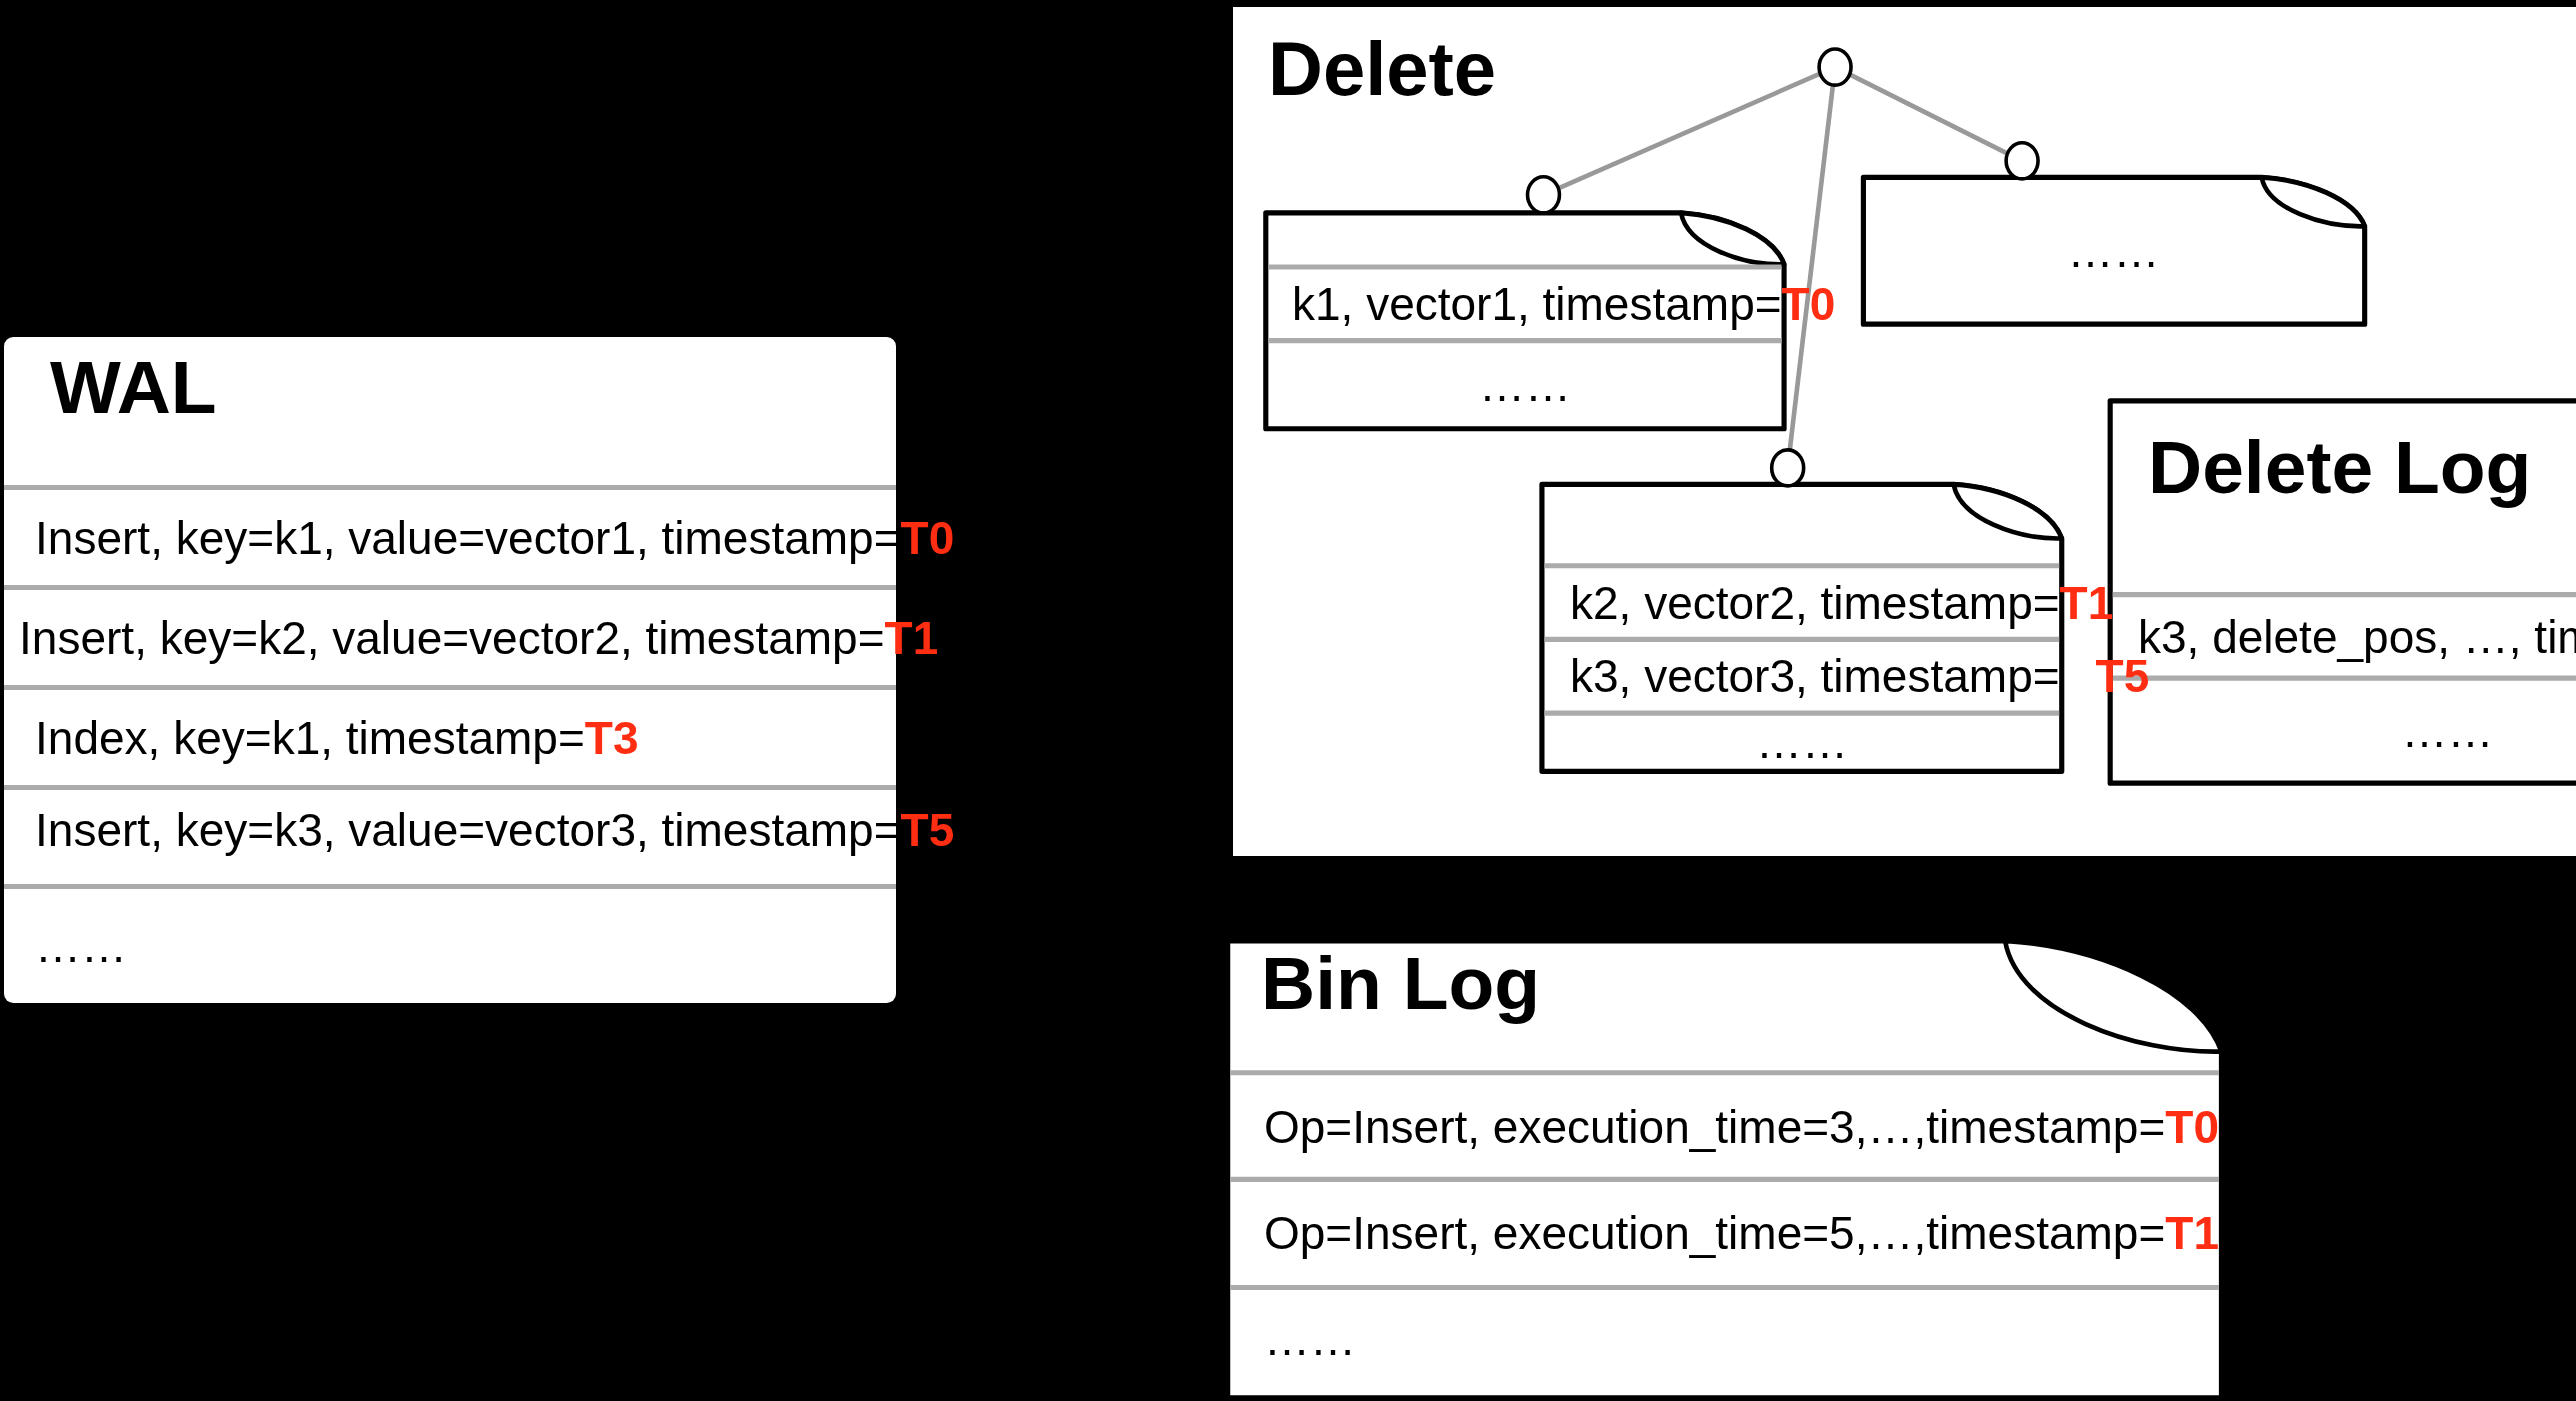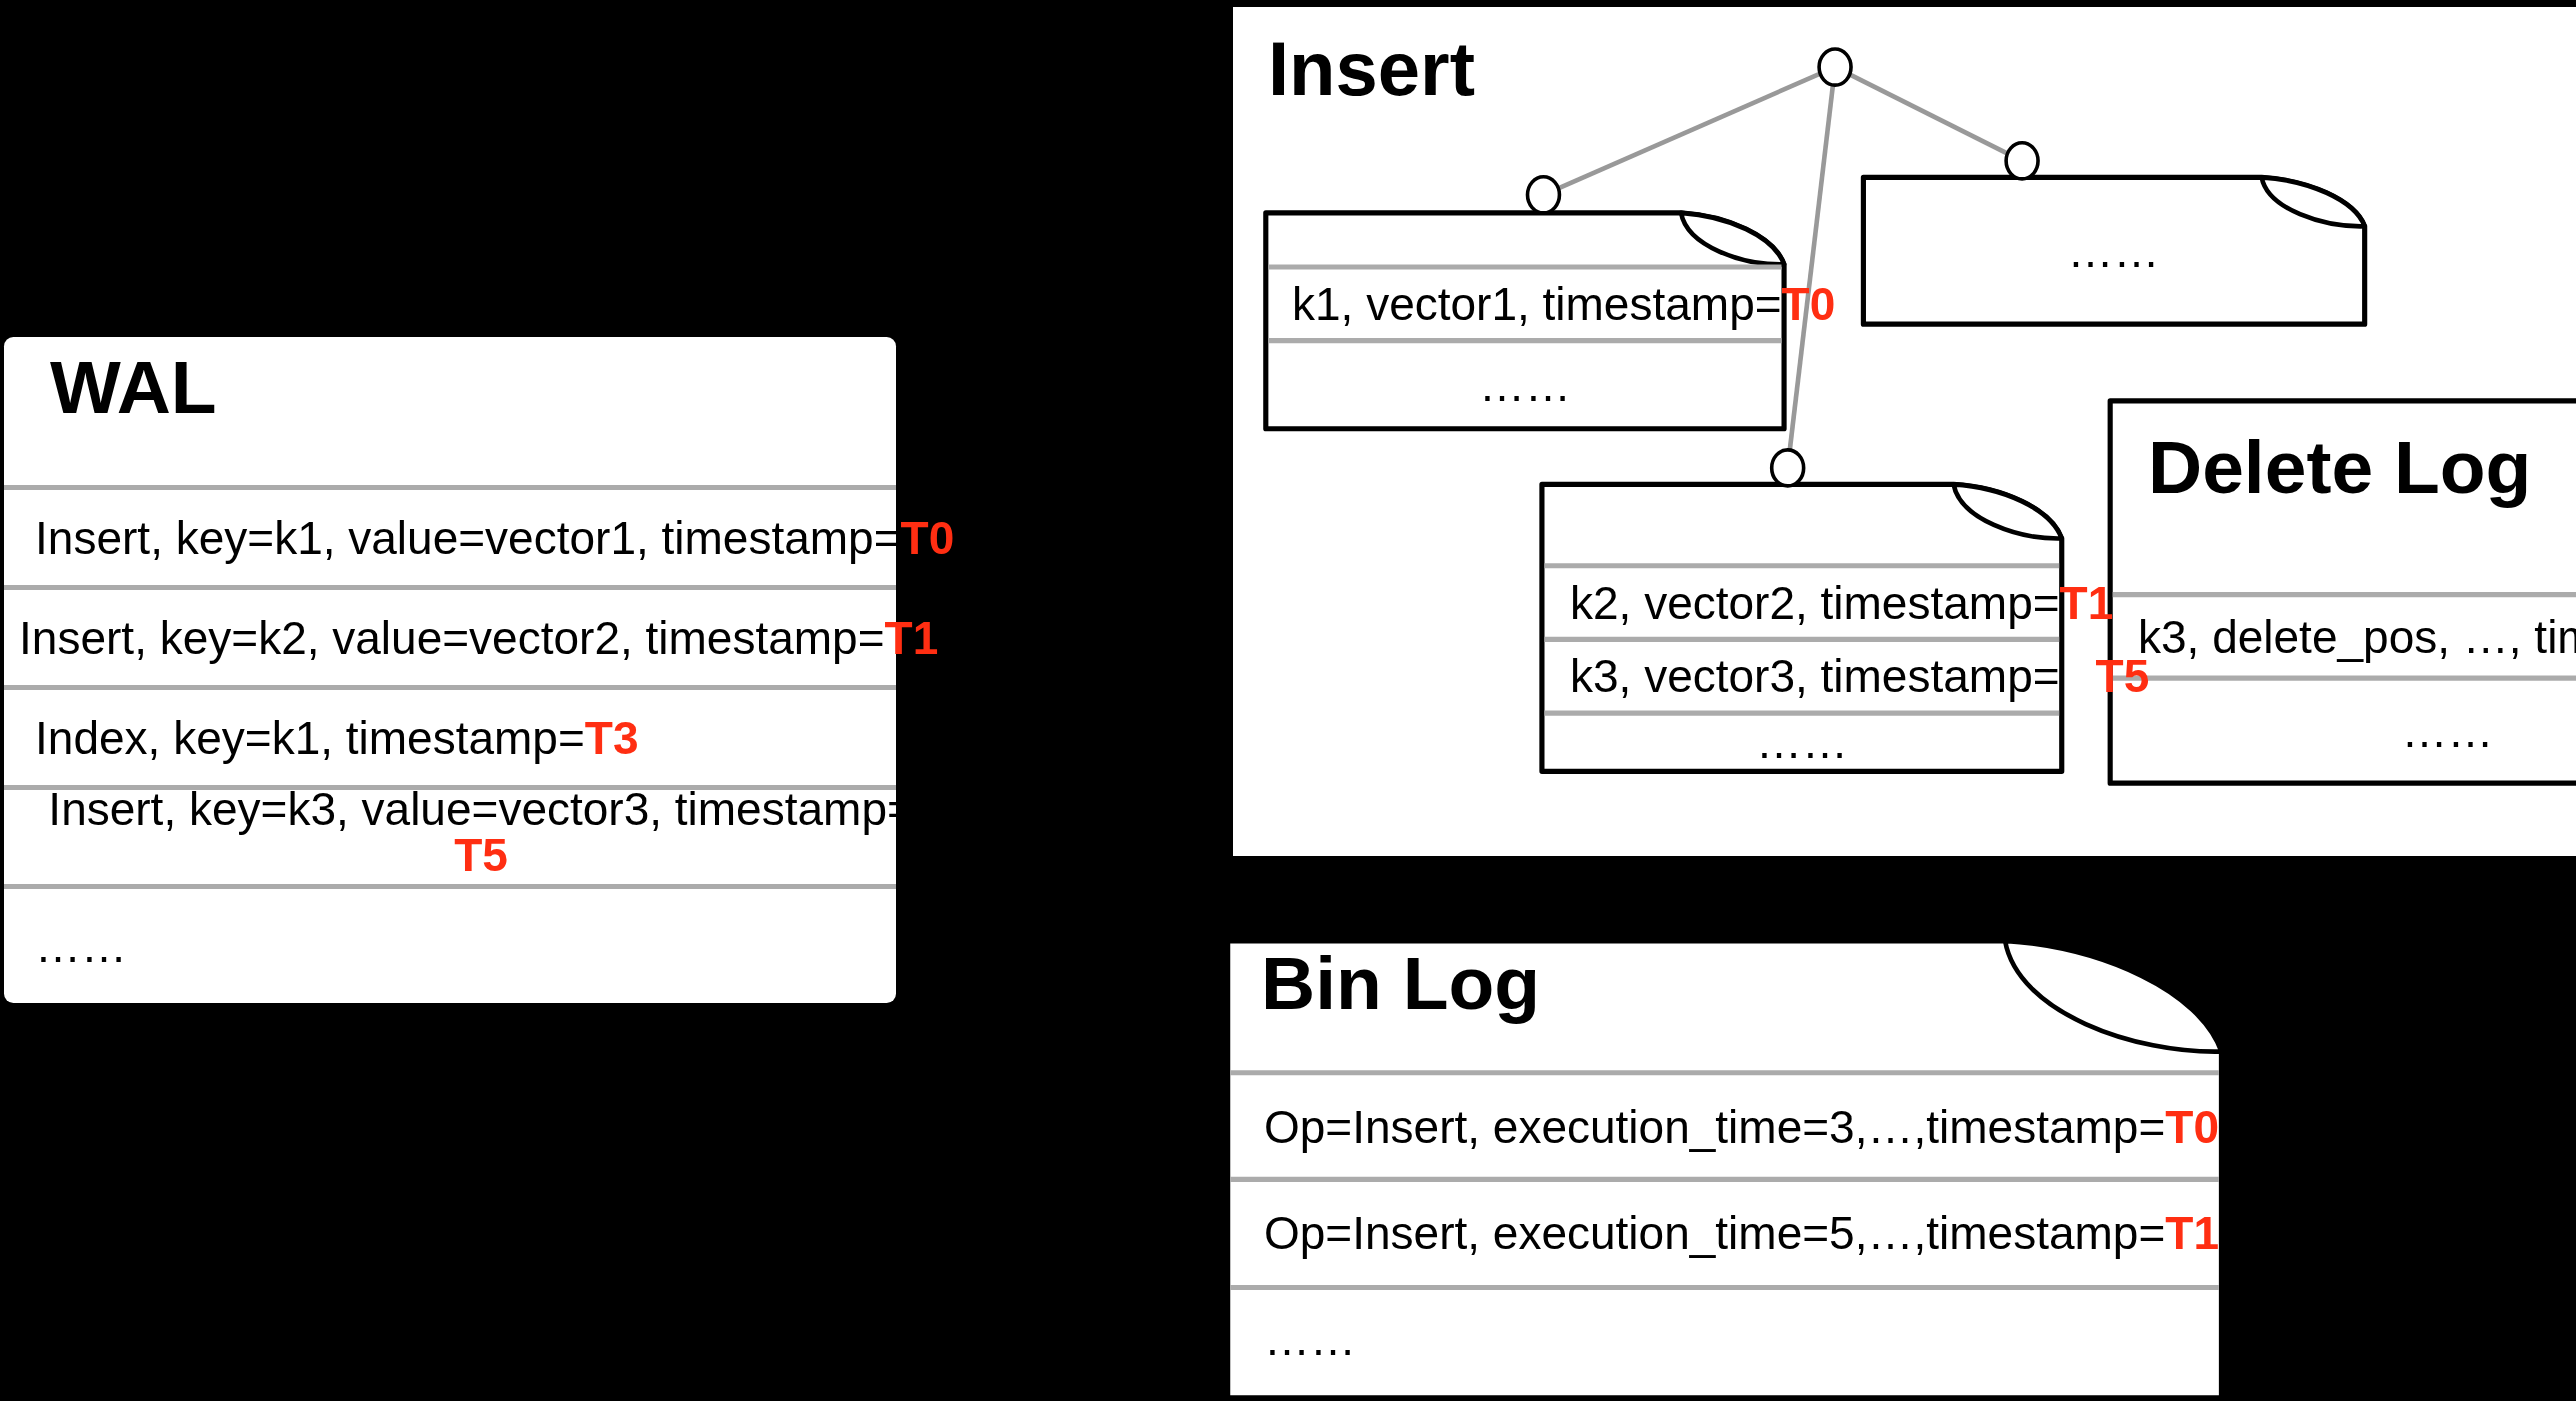--- a/index.html
+++ b/index.html
@@ -37,30 +37,30 @@
       <span class="ts">T0</span>
   </div>
   <div class="abs row" style="left:4.1px;top:590px;width:892px;height:95px;padding-left:15px;">
     <span>Insert, key=k2, value=vector2, timestamp=</span>
       <span class="ts">T1</span>
   </div>
   <div class="abs row" style="left:4.1px;top:690px;width:892px;height:95px;padding-left:31px;">
     <span>Index, key=k1, timestamp=</span>
       <span class="ts">T3</span>
   </div>
-  <div class="abs row" style="left:4.1px;top:786px;width:892px;height:88px;padding-left:31px;flex-direction:column;">
+  <div class="abs row" style="left:4.1px;top:786px;width:892px;height:88px;padding-left:31px;">
     <span>Insert, key=k3, value=vector3, timestamp=</span>
       <span class="ts">T5</span>
   </div>
   <div class="abs row" style="left:4.1px;top:889px;width:892px;height:114px;padding-left:31px;">
     <span>……</span>
   </div>
 
   <div class="abs panel" style="left:1233px;top:7.2px;width:1578px;height:849px;"></div>
-  <div class="abs title" style="left:1268px;top:27px;font-size:76px;">Insert</div>
+  <div class="abs title" style="left:1268px;top:27px;font-size:76px;">Delete</div>
 
   <svg width="2817" height="1402" viewBox="0 0 5468 2721">
 
     <line class="tree-edge" x1="3562" y1="130" x2="2996" y2="378"></line>
     <line class="tree-edge" x1="3562" y1="130" x2="3925" y2="312"></line>
     <line class="tree-edge" x1="3562" y1="130" x2="3470" y2="908"></line>
 
     <path class="page-shape" d="M 2457 413 L 3263 413 C 3353 419 3443 458 3463 513 L 3463 832 L 2457 832 Z"></path>
     <path class="flap-shape" d="M 3263 413 C 3275 478 3383 515 3463 513 C 3443 458 3353 419 3263 413 Z"></path>
     <line class="fsep" x1="2462" y1="518" x2="3458" y2="518"></line>

